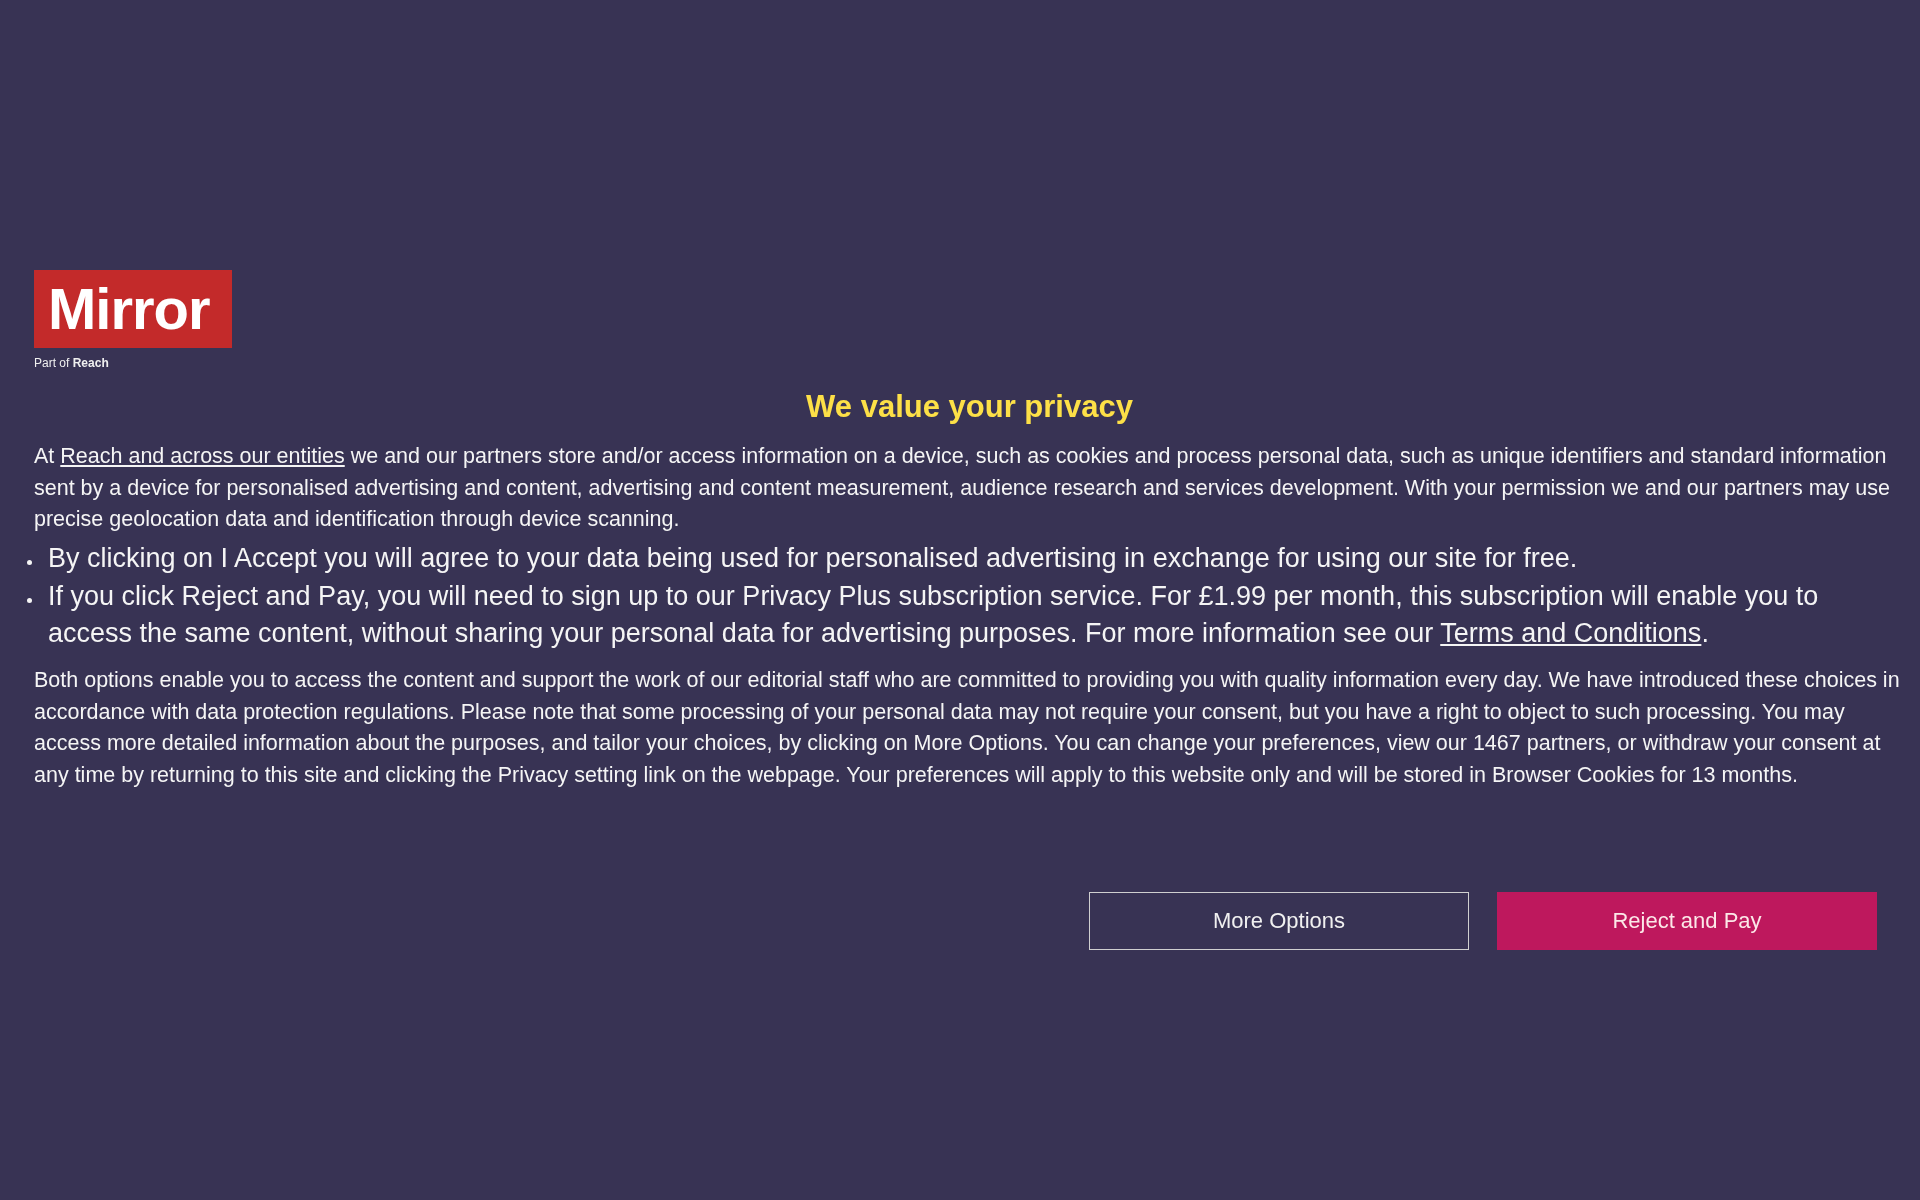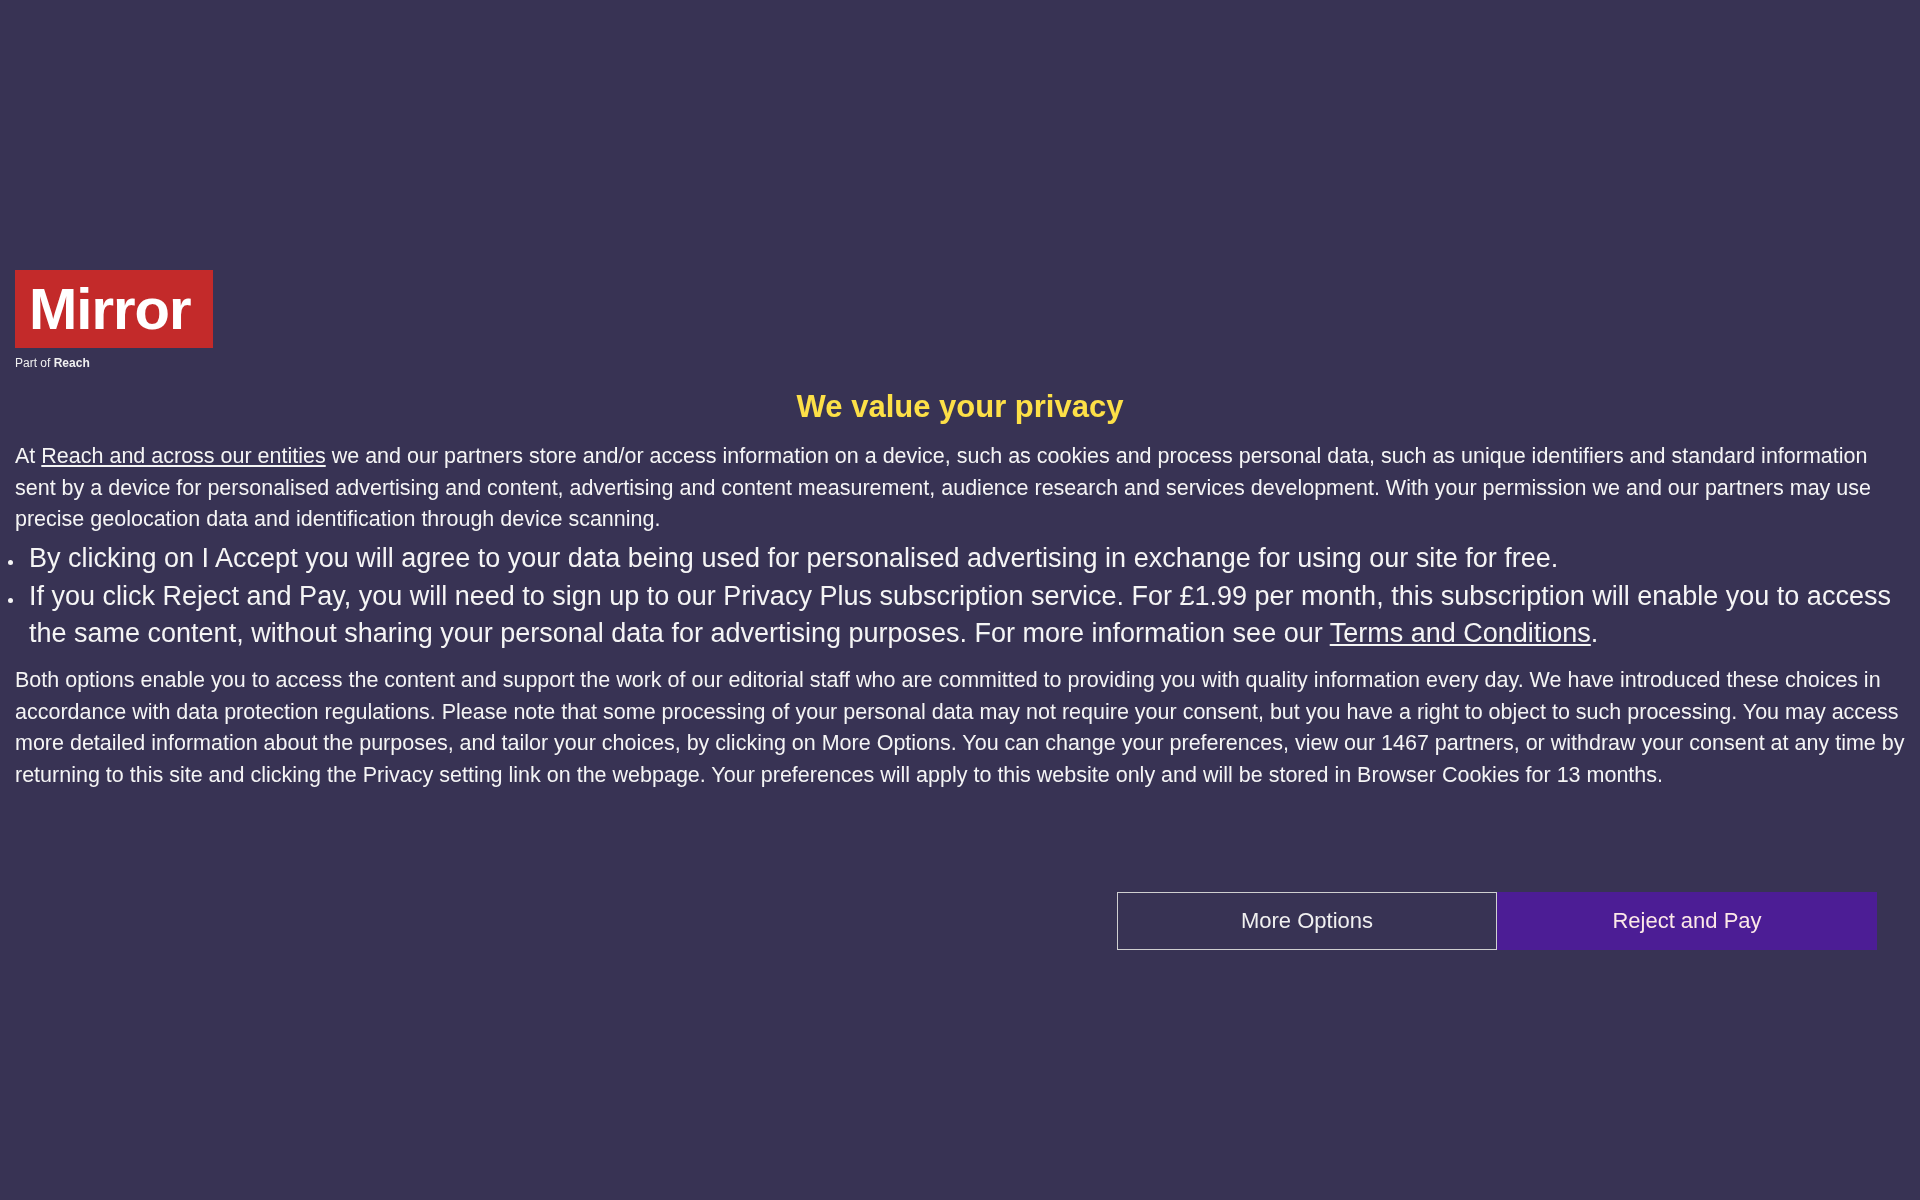--- a/index.html
+++ b/index.html
@@ -12,20 +12,21 @@
       color: #f5f5f5;
       font-family: Arial, Helvetica, sans-serif;
       width: 1920px;
       height: 1200px;
       padding: 15px;
       display: flex;
       flex-direction: column;
     }
     .content-wrapper {
       margin-top: 255px;
+      margin-left: 19px;
     }
     .logo-block {
       display: inline-block;
     }
     .logo-box {
       background-color: #c32a2a;
       color: #ffffff;
       font-weight: bold;
       font-size: 58px;
       padding: 10px 22px 10px 14px;
@@ -74,40 +75,41 @@
       margin-left: 0;
       text-indent: 0;
       padding-left: 4px;
     }
     ul li::marker {
       font-size: 18px;
     }
     .button-row {
       display: flex;
       justify-content: flex-end;
+      gap: 28px;
       margin-top: 100px;
       padding-right: 28px;
     }
     .btn {
       width: 380px;
       height: 58px;
       font-size: 22px;
       display: flex;
       align-items: center;
       justify-content: center;
       cursor: pointer;
       font-family: Arial, sans-serif;
     }
     .btn-outline {
       background: transparent;
       border: 1.5px solid #d0d0d0;
       color: #f0f0f0;
     }
     .btn-solid {
-      background-color: #4c1d95;
+      background-color: #be185d;
       border: none;
       color: #fce8e8;
       text-align: center;
     }
   </style>
 </head>
 <body>
 
 <div class="content-wrapper">
 

